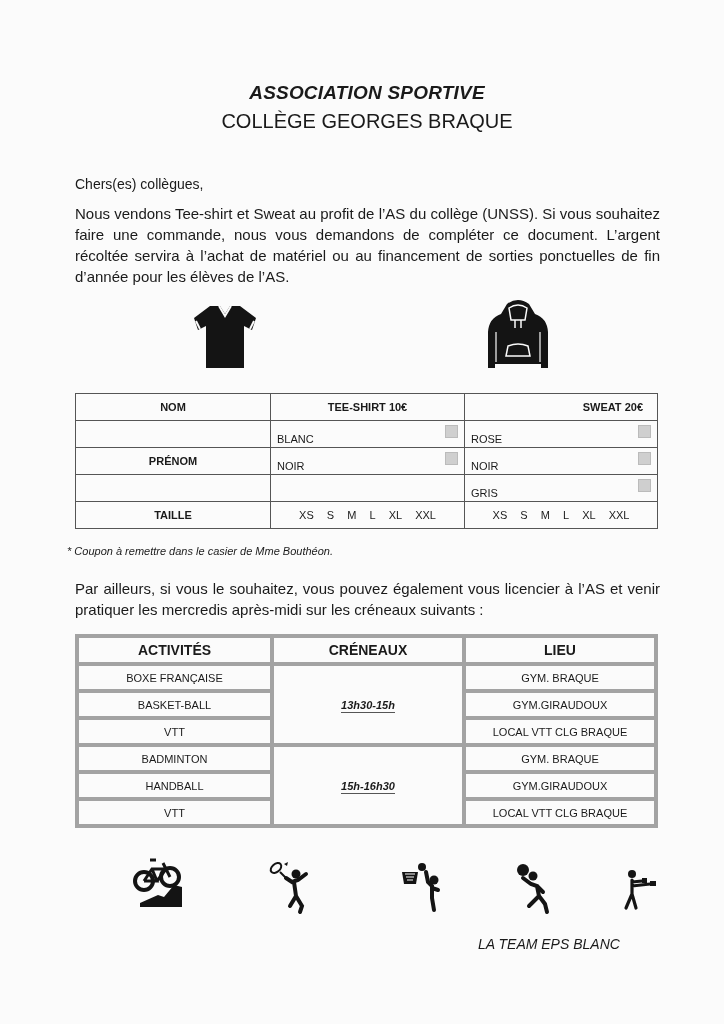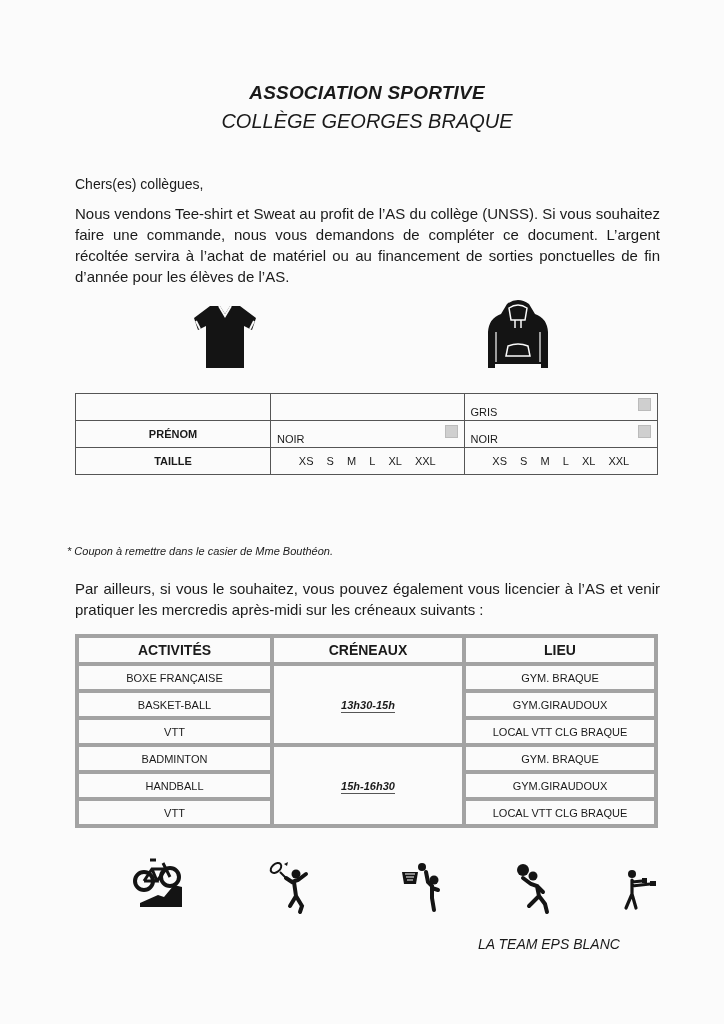--- a/index.html
+++ b/index.html
@@ -12,21 +12,21 @@
     color: #1a1a1a;
   }
   .abs { position: absolute; }
   .title1 {
     left: 0; width: 724px; top: 82px; text-align: center;
     font-size: 19px; font-weight: bold; font-style: italic; letter-spacing: 0.2px;
     padding-left: 10px; box-sizing: border-box;
   }
   .title2 {
     left: 0; width: 724px; top: 110px; text-align: center;
-    font-size: 20px; font-style: italic;
+    font-size: 20px; 
     padding-left: 10px; box-sizing: border-box;
   }
   .greeting { left: 75px; top: 176px; font-size: 14px; }
   .para {
     left: 75px; top: 203px; width: 585px;
     font-size: 15px; line-height: 21px; text-align: justify;
   }
   .icon-tshirt { left: 190px; top: 302px; width: 70px; height: 70px; }
   .icon-hoodie { left: 485px; top: 298px; width: 66px; height: 76px; }
 
@@ -100,36 +100,52 @@
   <path d="M24 10 Q33 4 42 10 L40 22 L26 22 Z" fill="none" stroke="#fbfbfb" stroke-width="1.5"></path>
   <line x1="30" y1="22" x2="30" y2="30" stroke="#fbfbfb" stroke-width="1.5"></line>
   <line x1="36" y1="22" x2="36" y2="30" stroke="#fbfbfb" stroke-width="1.5"></line>
   <path d="M21 58 L23 48 Q33 44 43 48 L45 58 Z" fill="none" stroke="#fbfbfb" stroke-width="1.5"></path>
   <line x1="11" y1="34" x2="11" y2="64" stroke="#fbfbfb" stroke-width="1.2"></line>
   <line x1="55" y1="34" x2="55" y2="64" stroke="#fbfbfb" stroke-width="1.2"></line>
 </svg>
 
 <table class="order">
   <tbody>
+      <tr>
+    <td class="lab">NOM</td>
+    <td class="hd" style="width:194px">TEE-SHIRT 10€</td>
+    <td class="hd" style="text-align:right;padding-right:14px">SWEAT 20€</td>
+  </tr>
+  <tr>
+    <td class="lab"></td>
+    <td class="opt">
+      <span class="txt">BLANC</span>
+      <span class="chk"></span>
+    </td>
+    <td class="opt">
+      <span class="txt">ROSE</span>
+      <span class="chk"></span>
+    </td>
+  </tr>
+  <tr>
+    <td class="lab">PRÉNOM</td>
+    <td class="opt">
+      <span class="txt">NOIR</span>
+      <span class="chk"></span>
+    </td>
+    <td class="opt">
+      <span class="txt">NOIR</span>
+      <span class="chk"></span>
+    </td>
+  </tr>
   <tr>
     <td class="lab"></td>
     <td></td>
     <td class="opt">
       <span class="txt">GRIS</span>
-      <span class="chk"></span>
-    </td>
-  </tr>
-  <tr>
-    <td class="lab">PRÉNOM</td>
-    <td class="opt">
-      <span class="txt">NOIR</span>
-      <span class="chk"></span>
-    </td>
-    <td class="opt">
-      <span class="txt">NOIR</span>
       <span class="chk"></span>
     </td>
   </tr>
   <tr>
     <td class="lab">TAILLE</td>
     <td class="sizes">
       <span>XS</span>
       <span>S</span>
       <span>M</span>
       <span>L</span>

